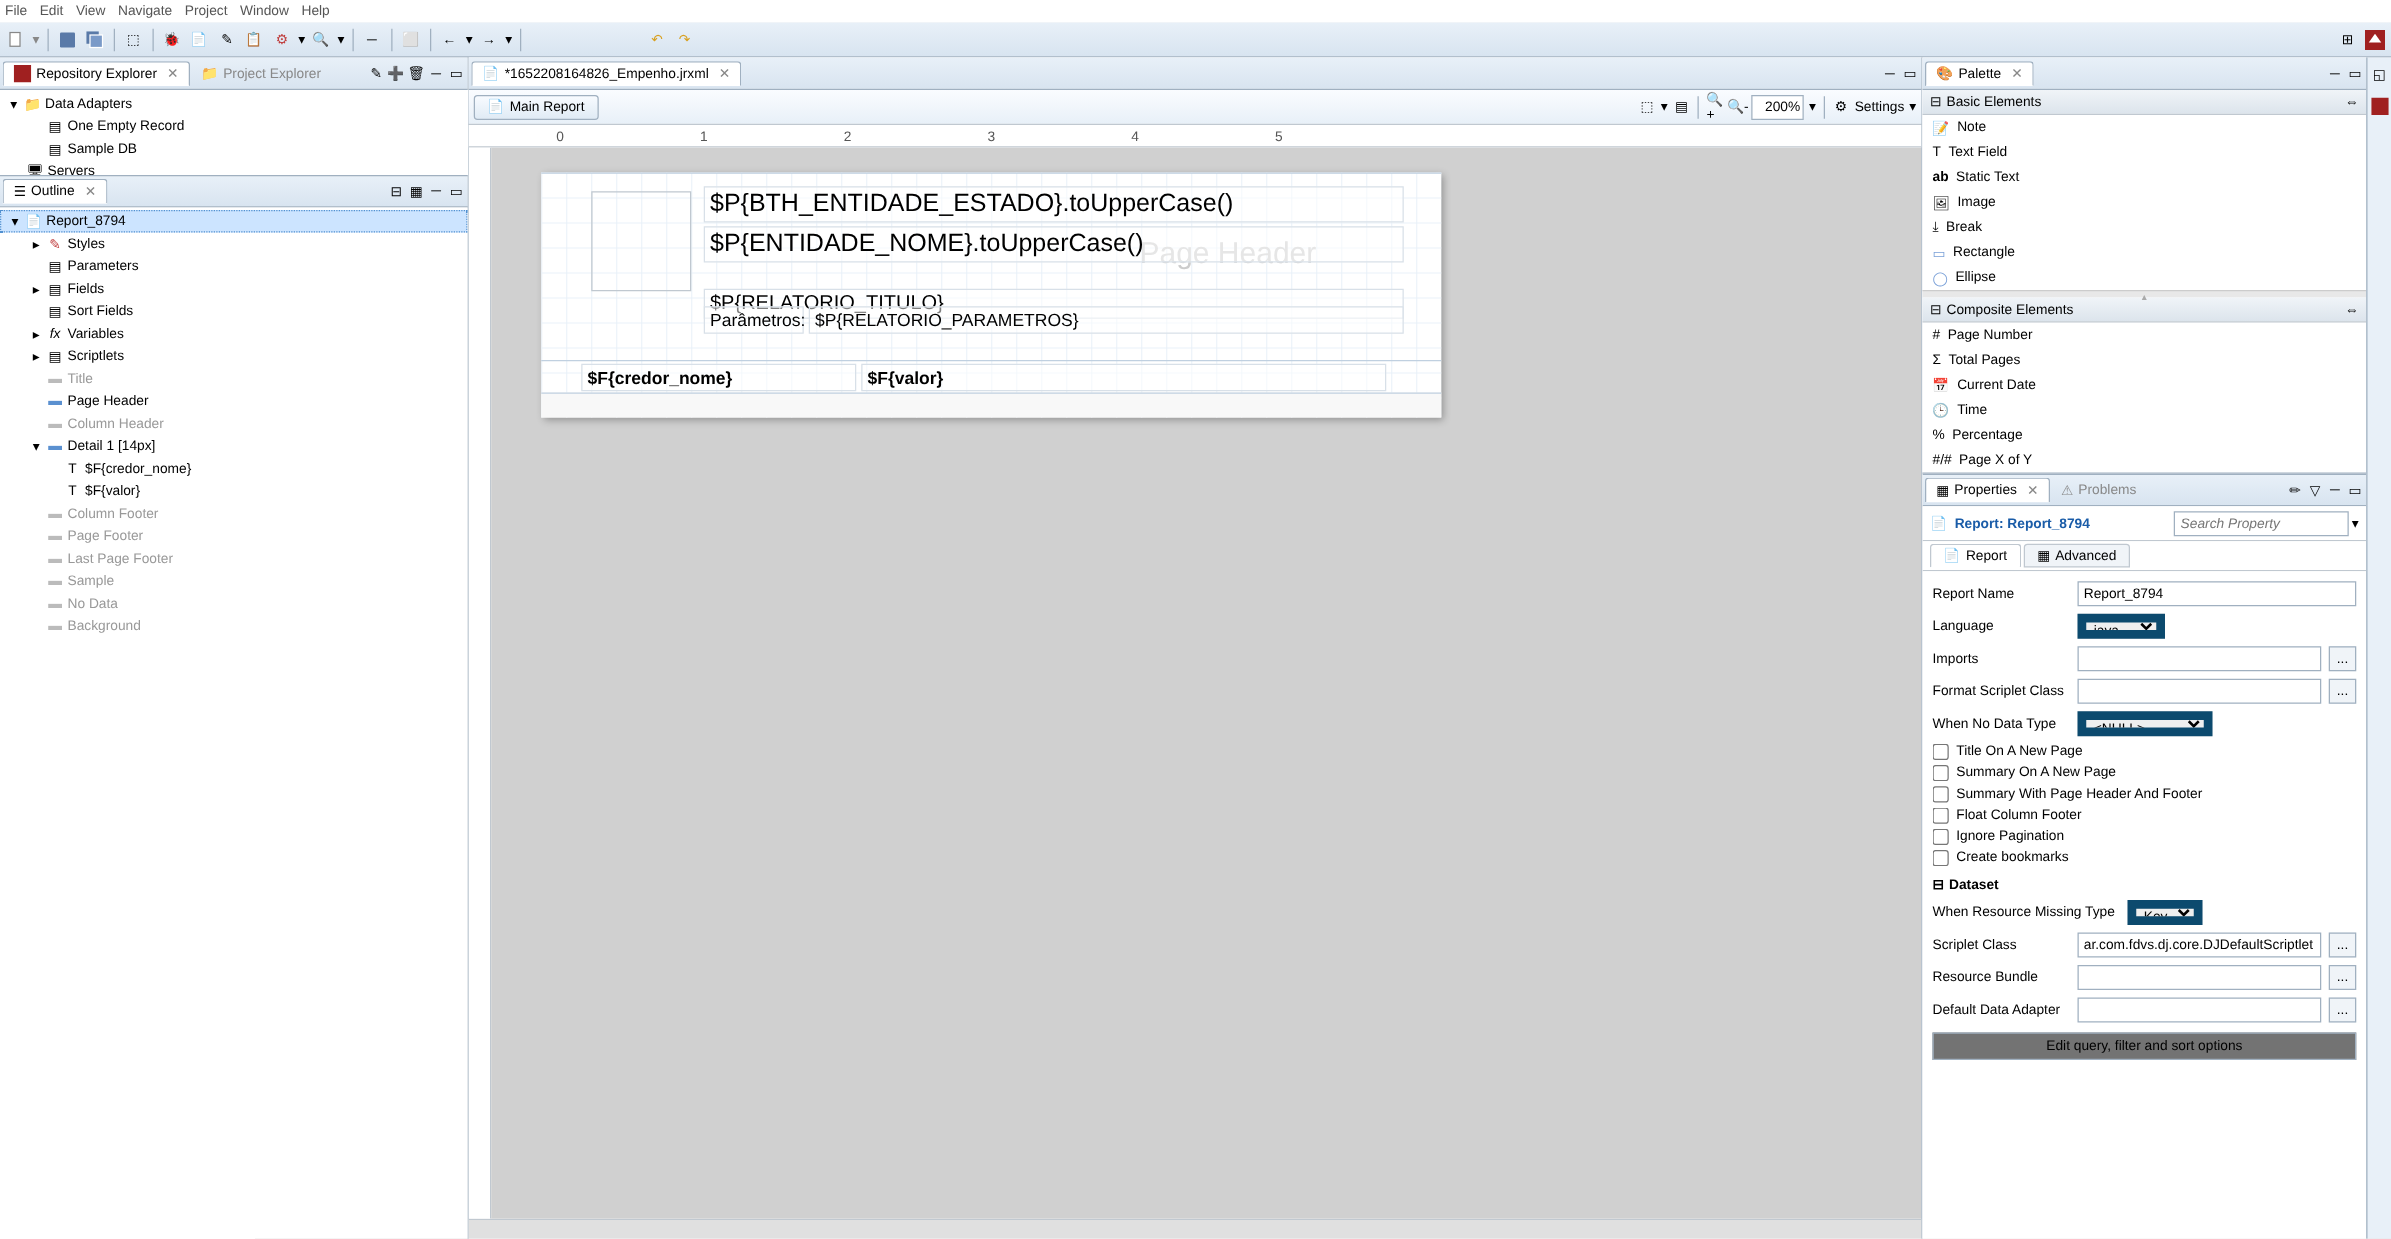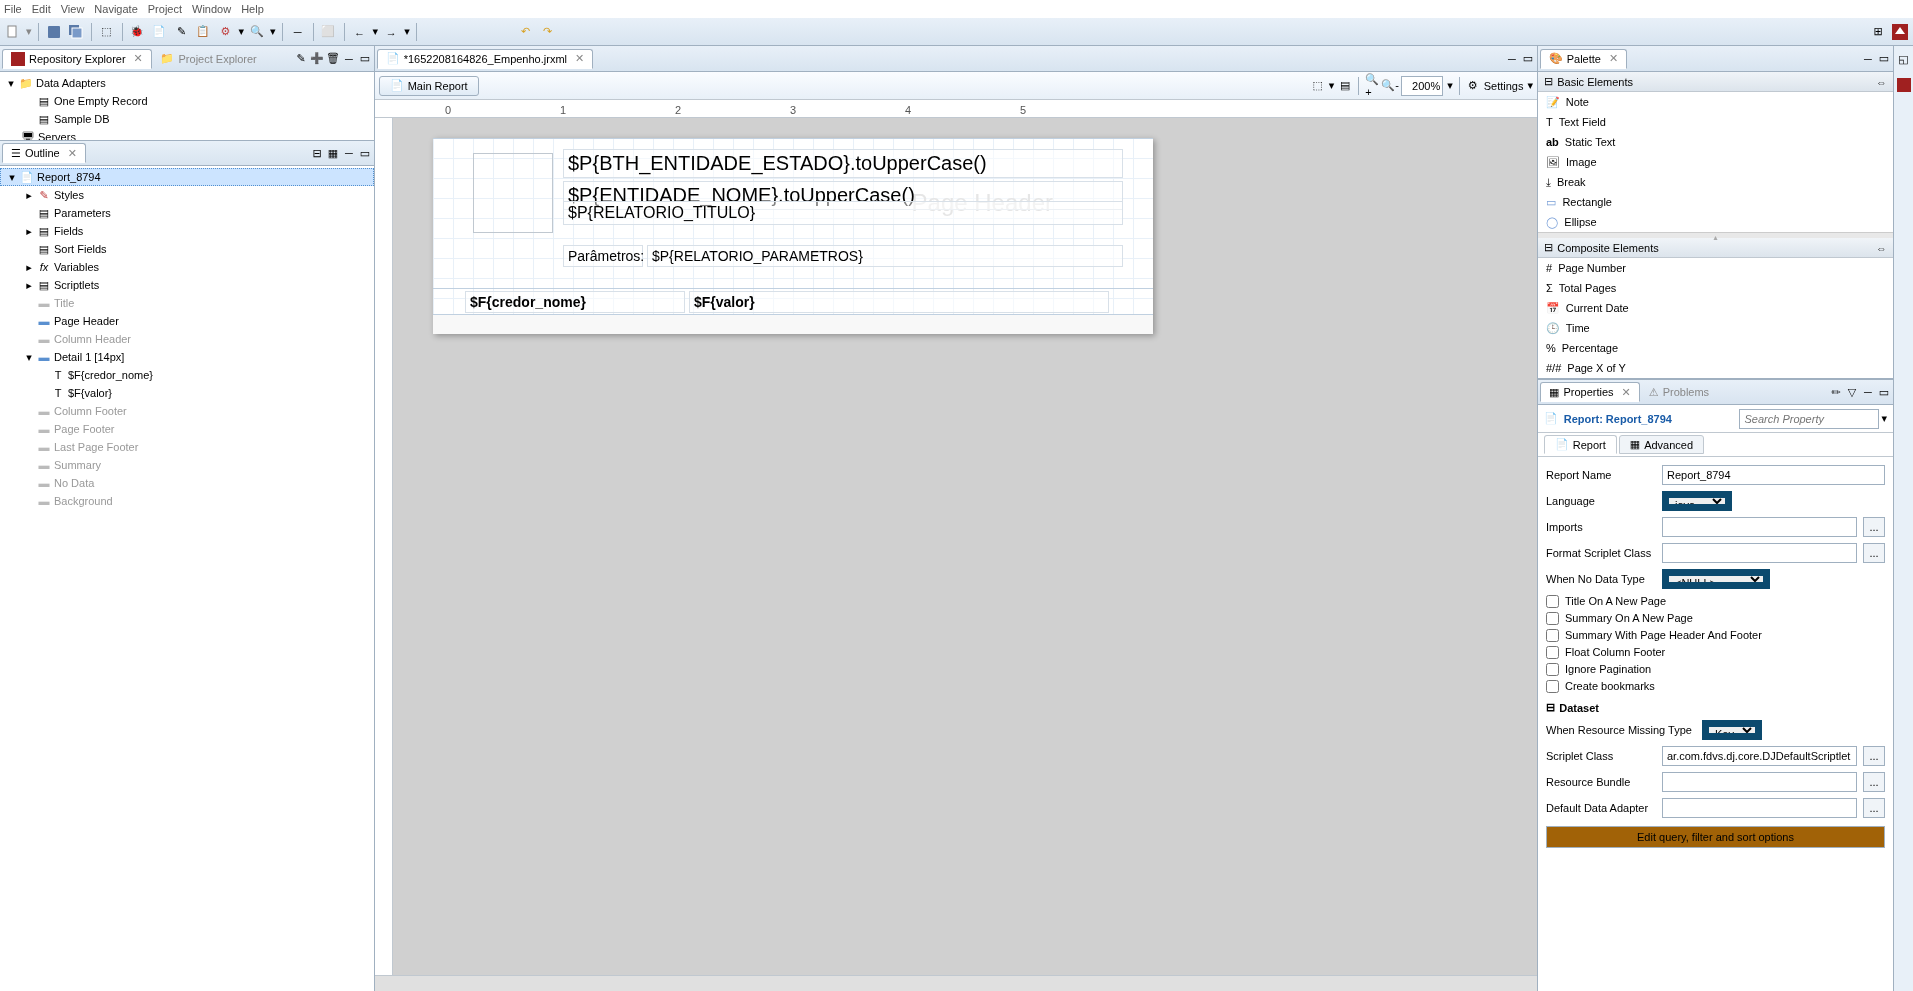--- a/index.html
+++ b/index.html
@@ -65,21 +65,21 @@
 .prop-tab { padding: 2px 10px; border: 1px solid #c0c8d0; border-radius: 3px 3px 0 0; cursor: pointer; display: flex; align-items: center; gap: 4px; background: #f0f4f8; }
 .prop-tab.active { background: #fff; border-bottom-color: #fff; }
 .prop-body { flex: 1; overflow-y: auto; background: #fff; padding: 8px; }
 .prop-row { display: flex; align-items: center; margin-bottom: 6px; gap: 6px; }
 .prop-label { width: 110px; }
 .prop-input { flex: 1; height: 20px; border: 1px solid #a0b0c0; padding: 0 4px; }
 .prop-select { height: 20px; border: 7px solid #0c4a6e; padding: 0 2px; }
 .dots-btn { width: 22px; height: 20px; border: 1px solid #a0b0c0; background: #f0f4f8; cursor: pointer; }
 .checkbox-row { display: flex; align-items: flex-start; gap: 6px; margin-bottom: 4px; }
 .section-title { font-weight: bold; margin: 8px 0 6px 0; display: flex; align-items: center; gap: 4px; }
-.bottom-btn { margin-top: 8px; padding: 4px 12px; border: 1px solid #a0b0c0; background: #a16207; text-align: center; cursor: pointer; }
+.bottom-btn { margin-top: 8px; padding: 4px 12px; border: 1px solid #a0b0c0; background: #737373; text-align: center; cursor: pointer; }
 
 svg { display: block; }
 .ruler-tick { position: absolute; top: 4px; }
 .scrollbar-h { height: 16px; background: #e0e0e0; border-top: 1px solid #c0c8d0; }
 </style>
 </head>
 <body>
 
 <div class="menubar">
   <span>File</span>
@@ -267,21 +267,21 @@
     <div class="tree-node" style="padding-left:36px">
           <span class="tree-icon" style="color:#bbb">▬</span>
           <span class="tree-label gray">Page Footer</span>
         </div>
     <div class="tree-node" style="padding-left:36px">
           <span class="tree-icon" style="color:#bbb">▬</span>
           <span class="tree-label gray">Last Page Footer</span>
         </div>
     <div class="tree-node" style="padding-left:36px">
           <span class="tree-icon" style="color:#bbb">▬</span>
-          <span class="tree-label gray">Summary</span>
+          <span class="tree-label gray">Sample</span>
         </div>
     <div class="tree-node" style="padding-left:36px">
           <span class="tree-icon" style="color:#bbb">▬</span>
           <span class="tree-label gray">No Data</span>
         </div>
     <div class="tree-node" style="padding-left:36px">
           <span class="tree-icon" style="color:#bbb">▬</span>
           <span class="tree-label gray">Background</span>
         </div>
   </div>
@@ -332,21 +332,21 @@
     <div class="ruler-v"></div>
     <div class="canvas-scroll">
       <div class="page">
         <div class="grid-bg"></div>
 
         <div class="band" style="height:150px">
           <div class="band-bg-label">Page Header</div>
           <div class="img-placeholder" style="left:40px;top:14px;width:80px;height:80px"></div>
           <div class="report-field" style="left:130px;top:10px;width:560px;font-size:20px">$P{BTH_ENTIDADE_ESTADO}.toUpperCase()</div>
           <div class="report-field" style="left:130px;top:42px;width:560px;font-size:20px">$P{ENTIDADE_NOME}.toUpperCase()</div>
-          <div class="report-field" style="left:130px;top:62px;width:560px;font-size:16px">$P{RELATORIO_TITULO}</div>
+          <div class="report-field" style="left:130px;top:92px;width:560px;font-size:16px">$P{RELATORIO_TITULO}</div>
           <div class="report-field" style="left:130px;top:106px;width:80px;font-size:14px">Parâmetros:</div>
           <div class="report-field" style="left:214px;top:106px;width:476px;font-size:14px">$P{RELATORIO_PARAMETROS}</div>
         </div>
 
         <div class="band" style="height:26px">
           <div class="report-field" style="left:32px;top:2px;width:220px;font-size:14px;font-weight:bold">$F{credor_nome}</div>
           <div class="report-field" style="left:256px;top:2px;width:420px;font-size:14px;font-weight:bold">$F{valor}</div>
         </div>
         <div class="band" style="height:20px;background:#f8f8f8"></div>
       </div>

